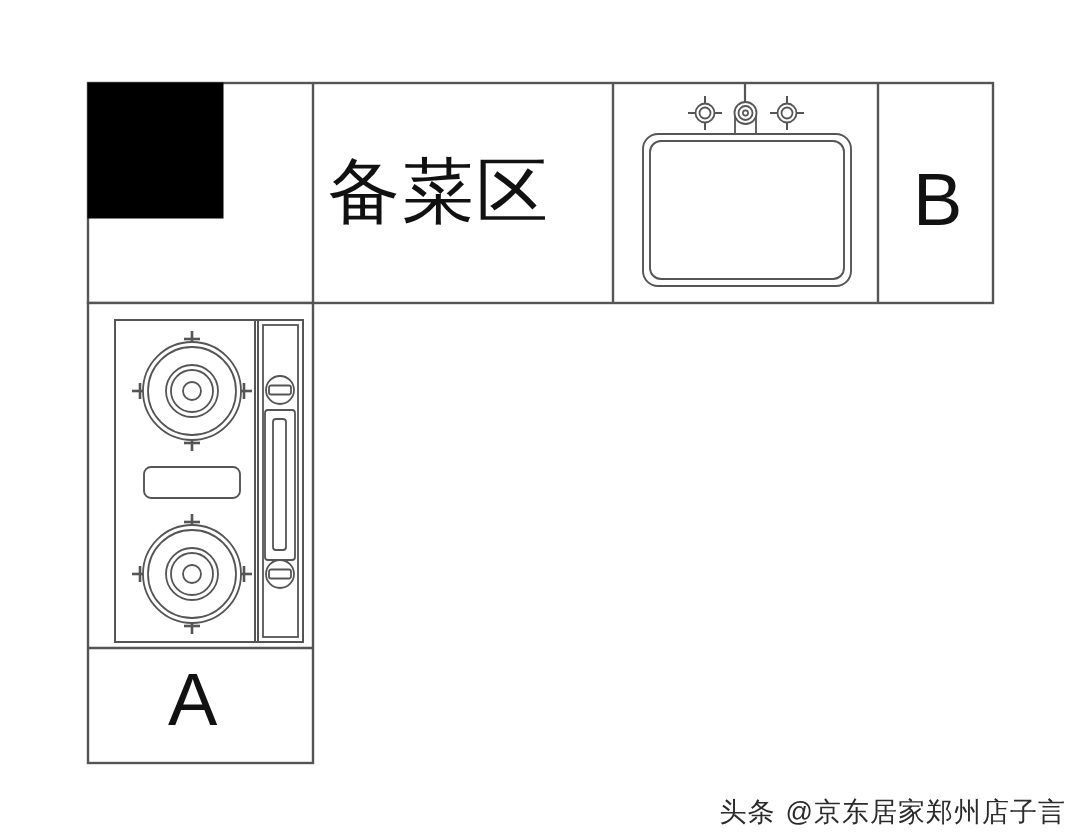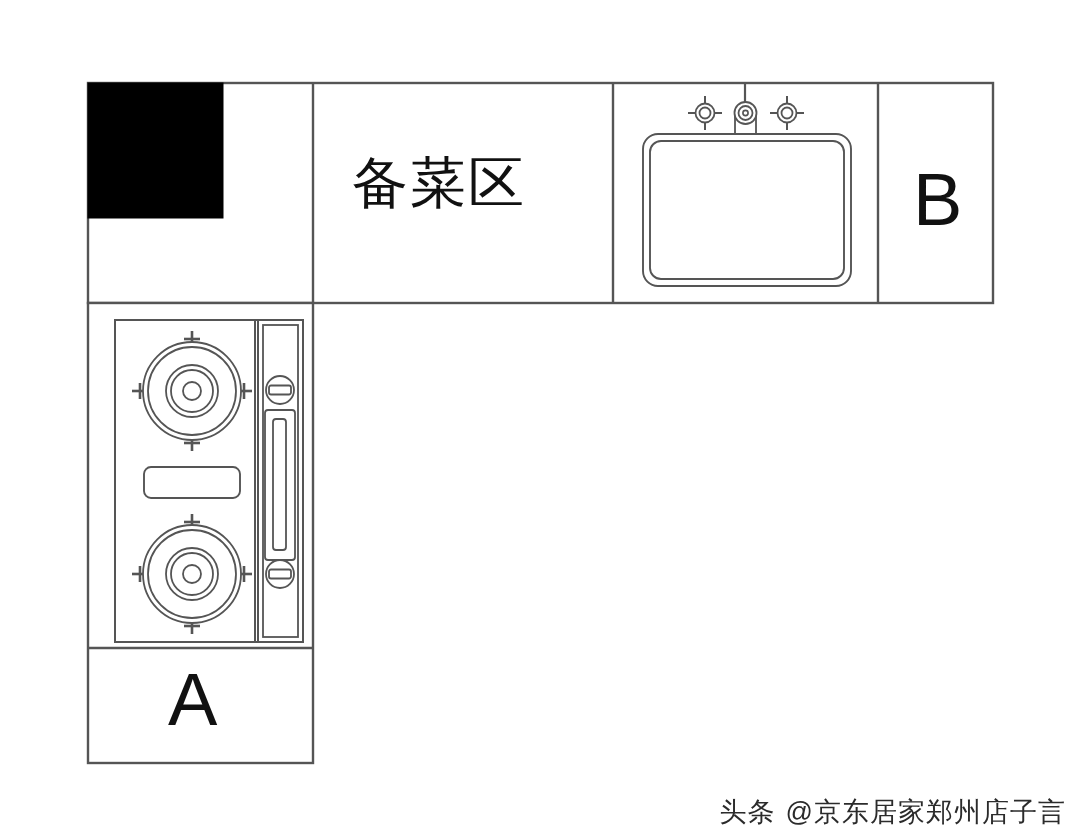--- a/index.html
+++ b/index.html
@@ -26,23 +26,23 @@
 
   .label-text {
     position: absolute;
     color: #111111;
     font-family: "Liberation Sans", "DejaVu Sans", sans-serif;
     white-space: nowrap;
     user-select: none;
   }
 
   #label-prep-zone {
-    left: 352px;
+    left: 328px;
     top: 155px;
-    font-size: 56px;
+    font-size: 72px;
     letter-spacing: 2px;
     line-height: 1;
     font-weight: 400;
   }
 
   #label-zone-b {
     left: 913px;
     top: 163px;
     font-size: 74px;
     line-height: 1;

